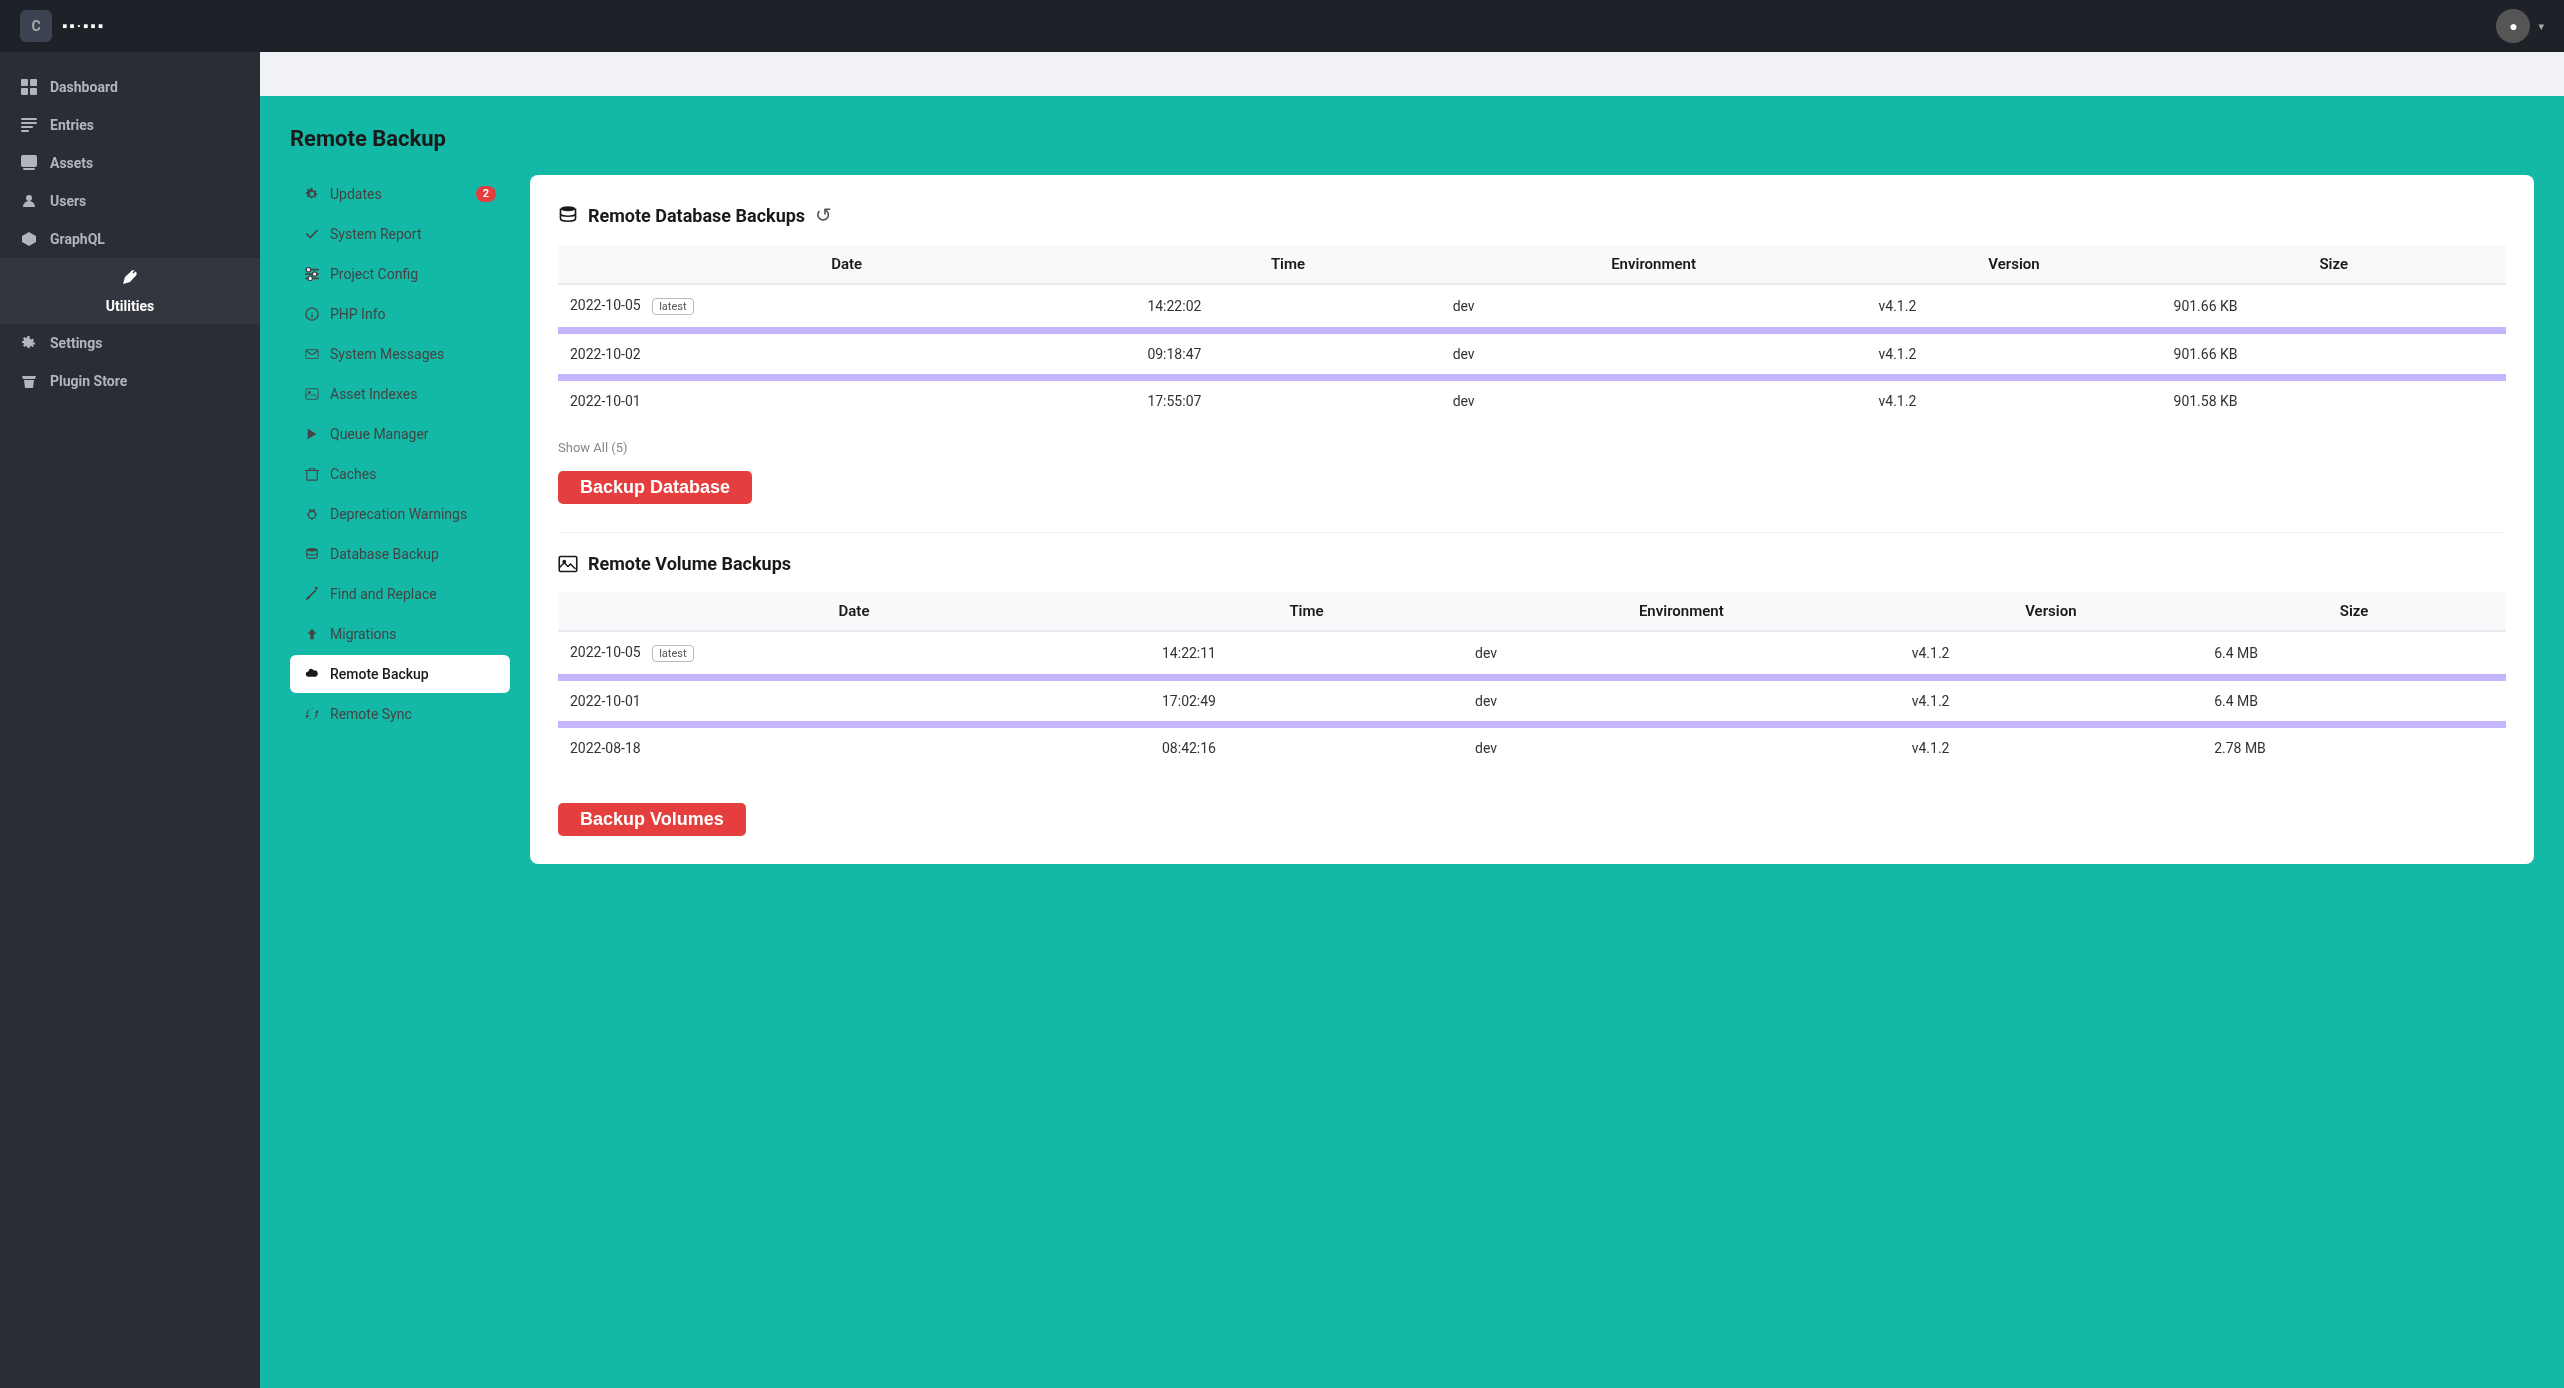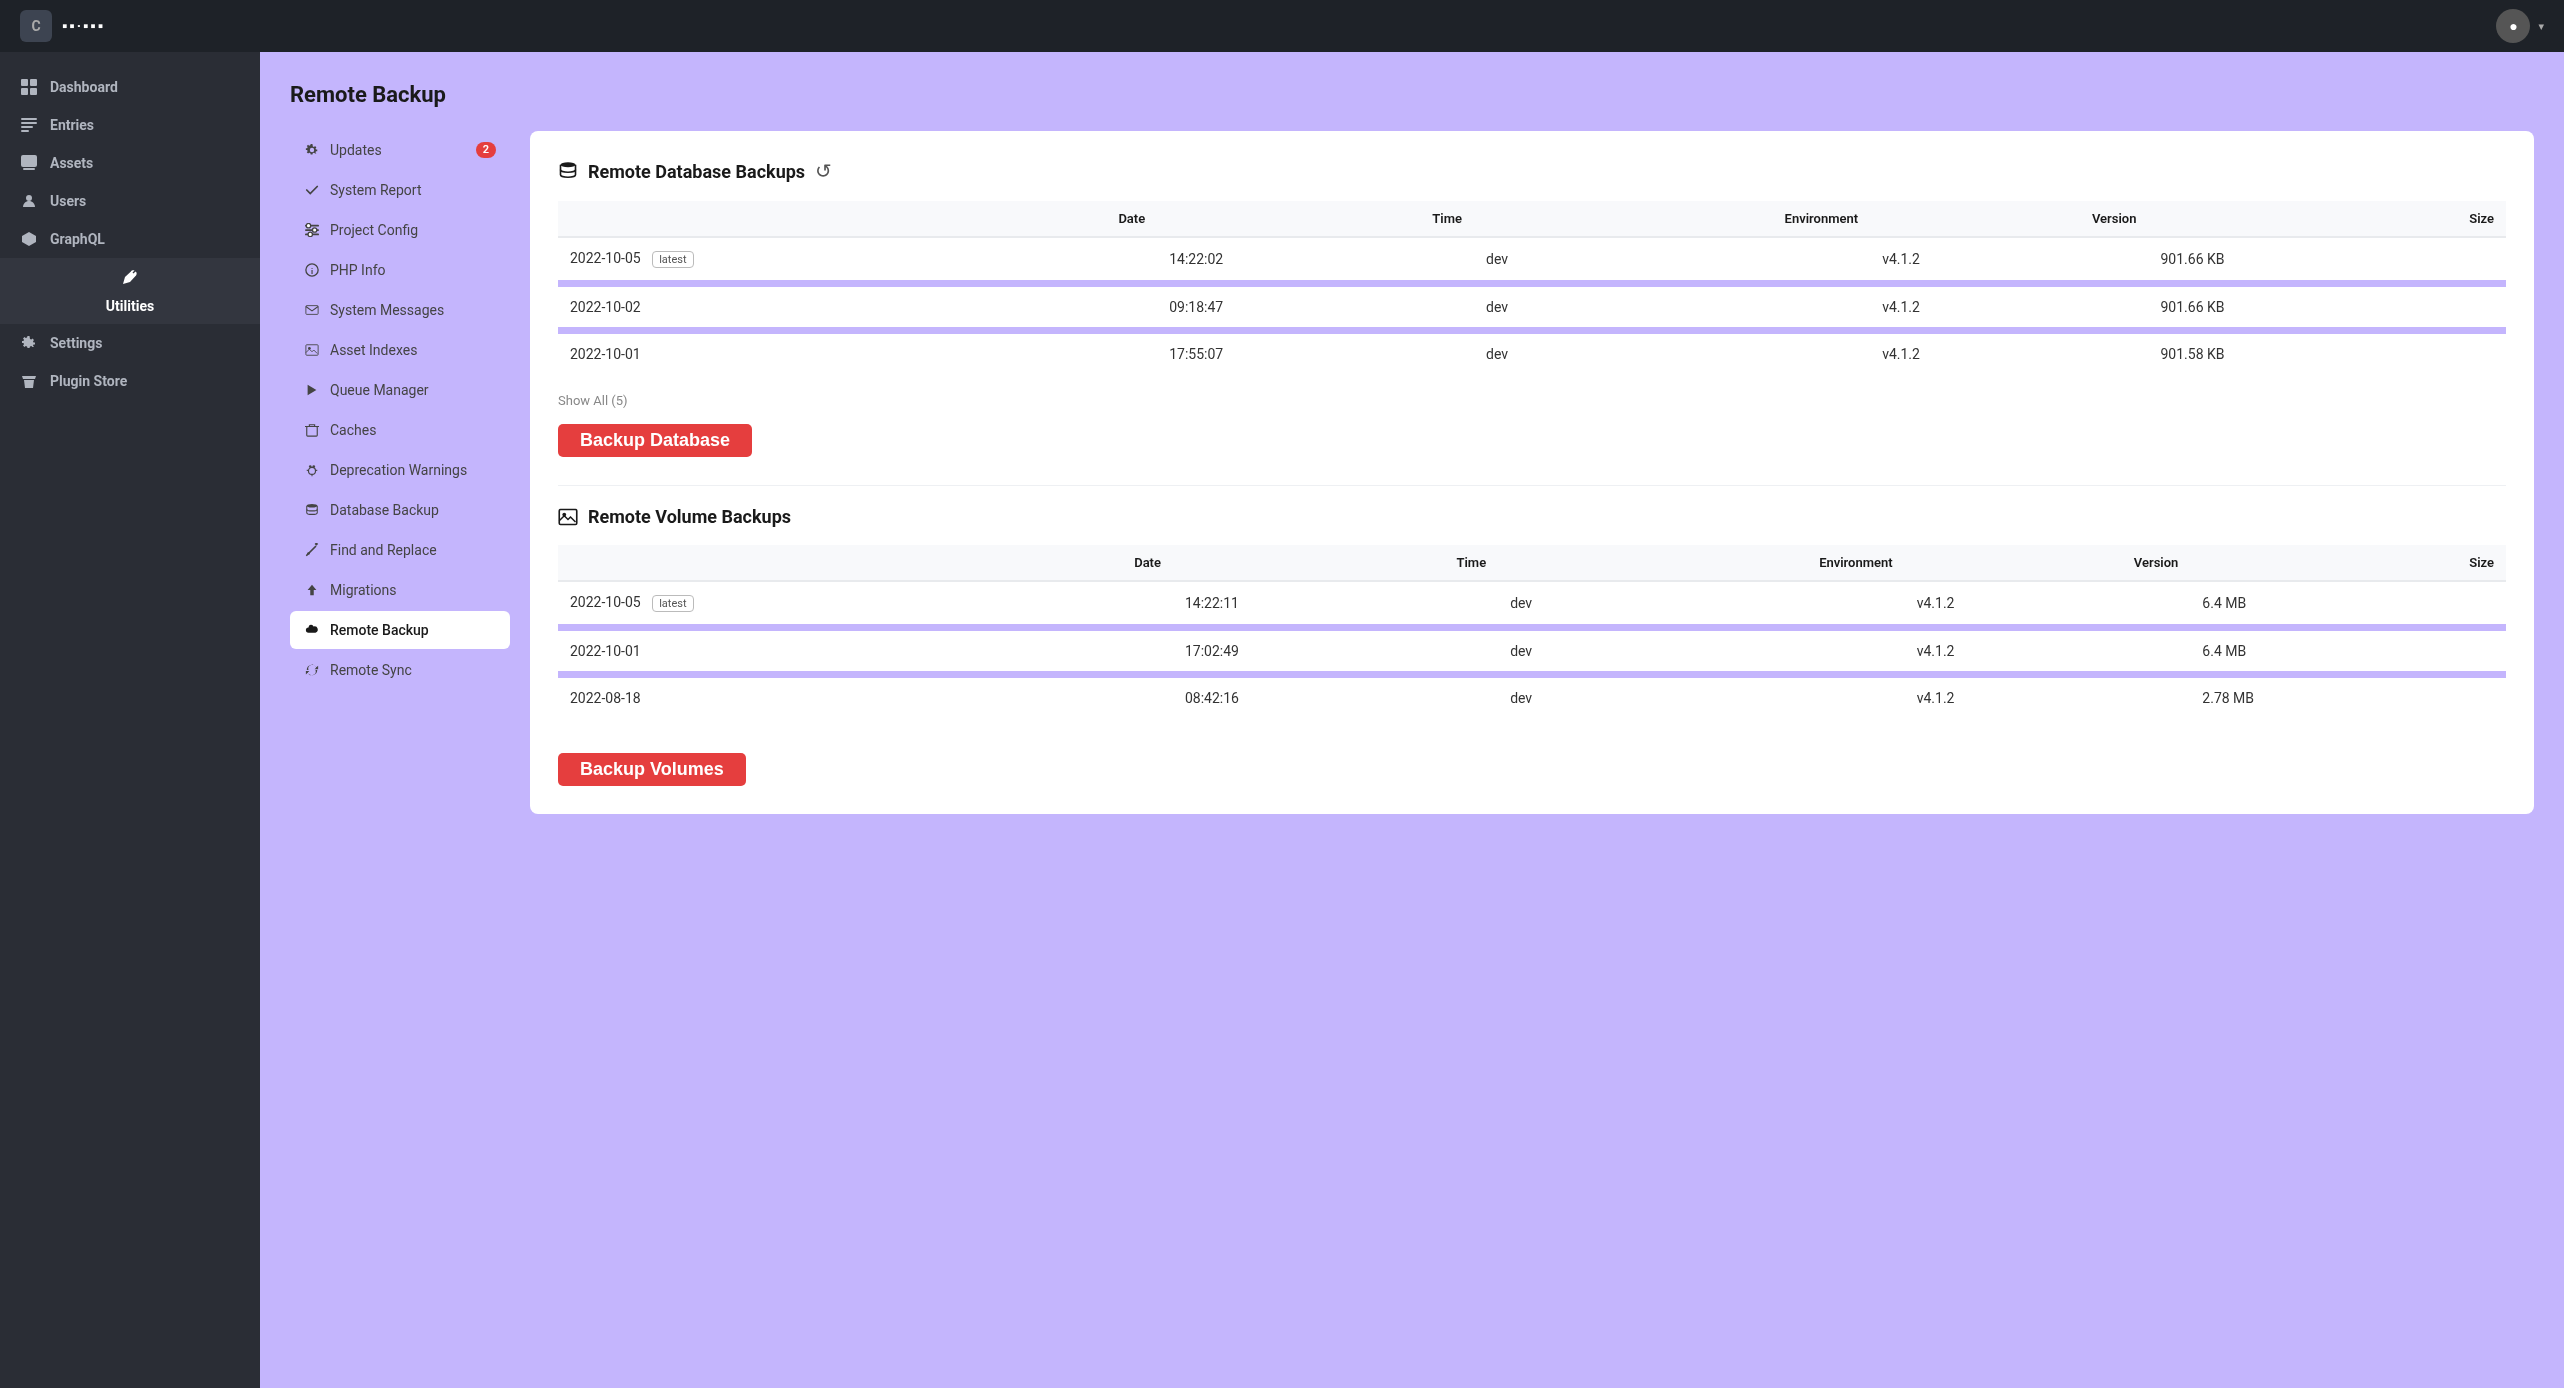--- a/index.html
+++ b/index.html
@@ -43,21 +43,21 @@
     }
     .sidebar-item {
       display: flex; align-items: center; gap: 12px;
       padding: 10px 20px; cursor: pointer; color: #b0b5bf;
       font-size: 14px; transition: background 0.15s; font-weight: bold;
     }
     .sidebar-item.active { background: #33363f; color: #fff; flex-direction: column; }
     .sidebar-icon { width: 18px; height: 18px; display: flex; align-items: center; justify-content: center; color: inherit; flex-shrink: 0; }
 
     
-    .main { flex: 1; overflow-y: auto; padding: 30px; background: #c4b5fd; }
+    .main { flex: 1; overflow-y: auto; padding: 30px; background: #14b8a6; margin-top: 44px; }
 
     .page-title { font-size: 22px; font-weight: 700; color: #1a1a1a; margin-bottom: 24px; }
 
     
     .content-layout { display: flex; gap: 20px; }
 
     
     .sub-nav { width: 220px; flex-shrink: 0; }
     .sub-nav-item {
       display: flex; gap: 10px;
@@ -77,21 +77,21 @@
     .card { background: #fff; border-radius: 8px; padding: 28px; flex: 1; }
 
     
     .section-header { display: flex; align-items: center; gap: 10px; margin-bottom: 18px; }
     .section-title { display: flex; align-items: center; gap: 10px; font-size: 18px; font-weight: 700; color: #1a1a1a; }
     .refresh-icon { color: #555; font-size: 20px; cursor: pointer; }
 
     
     .table { width: 100%; border-collapse: collapse; margin-bottom: 16px; }
     .table th {
-      text-align: right; padding: 10px 12px; font-size: 13px; font-weight: 600;
+      text-align: center; padding: 10px 12px; font-size: 15px; font-weight: 600;
       color: #1a1a1a; border-bottom: 2px solid #e8eaed; background: #f8f9fb;
     }
     .table td {
       padding: 12px 12px; font-size: 14px; color: #333;
       border-bottom: 7px solid #c4b5fd;
     }
     .table tr:last-child td { border-bottom: none; }
     .latest-badge {
       display: inline-block; border: 1px solid #bbb; border-radius: 4px;
       font-size: 11px; color: #555; padding: 1px 6px; margin-left: 8px;

